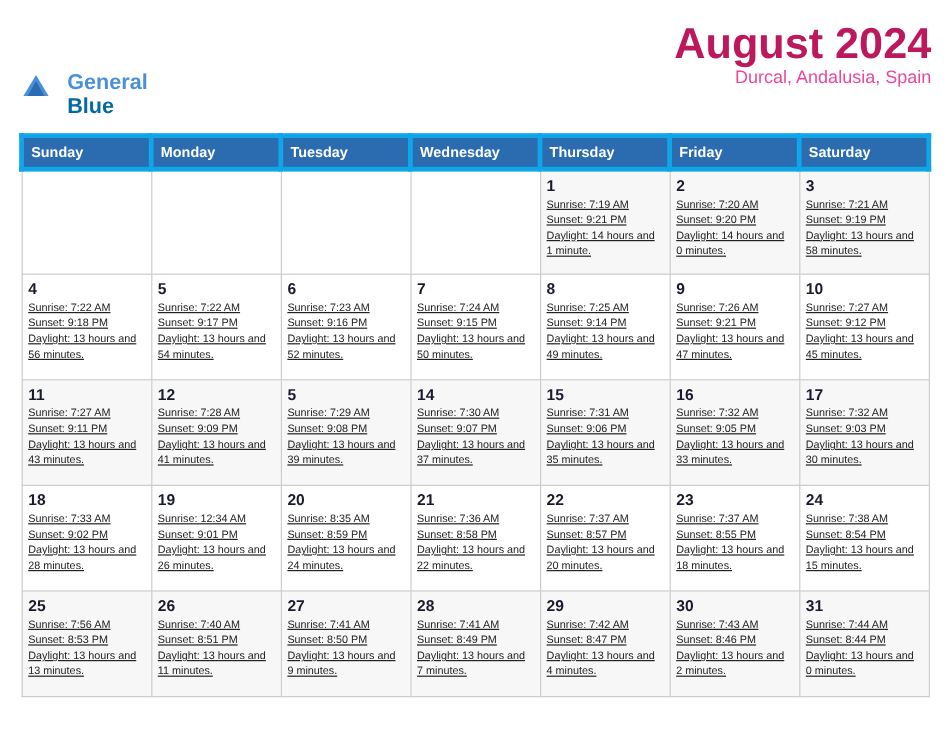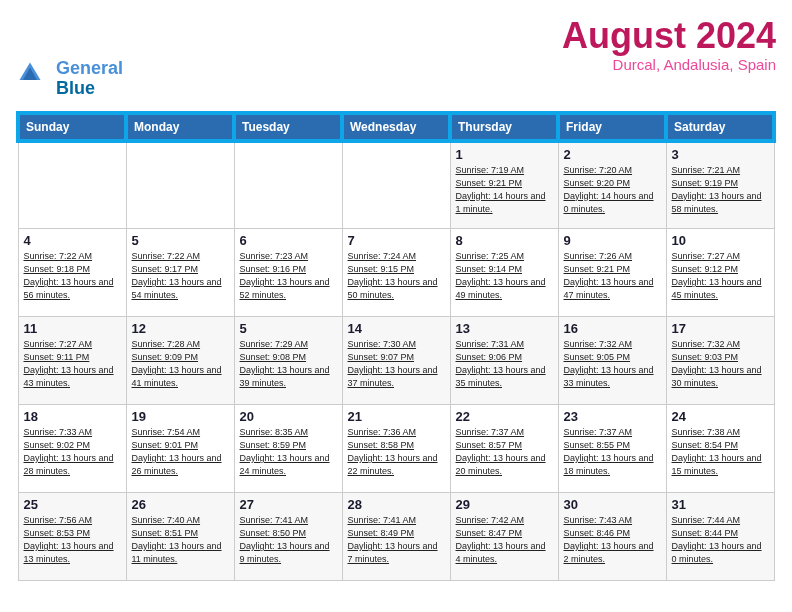--- a/index.html
+++ b/index.html
@@ -224,21 +224,21 @@
 and 39 minutes.</div>
         </td>
         <td>
           <span class="day-num">14</span>
           <div class="day-info">Sunrise: 7:30 AM
 Sunset: 9:07 PM
 Daylight: 13 hours
 and 37 minutes.</div>
         </td>
         <td>
-          <span class="day-num">13</span>
+          <span class="day-num">15</span>
           <div class="day-info">Sunrise: 7:31 AM
 Sunset: 9:06 PM
 Daylight: 13 hours
 and 35 minutes.</div>
         </td>
         <td>
           <span class="day-num">16</span>
           <div class="day-info">Sunrise: 7:32 AM
 Sunset: 9:05 PM
 Daylight: 13 hours
@@ -255,21 +255,21 @@
       <tr>
         <td>
           <span class="day-num">18</span>
           <div class="day-info">Sunrise: 7:33 AM
 Sunset: 9:02 PM
 Daylight: 13 hours
 and 28 minutes.</div>
         </td>
         <td>
           <span class="day-num">19</span>
-          <div class="day-info">Sunrise: 7:54 AM
+          <div class="day-info">Sunrise: 12:34 AM
 Sunset: 9:01 PM
 Daylight: 13 hours
 and 26 minutes.</div>
         </td>
         <td>
           <span class="day-num">20</span>
           <div class="day-info">Sunrise: 8:35 AM
 Sunset: 8:59 PM
 Daylight: 13 hours
 and 24 minutes.</div>

